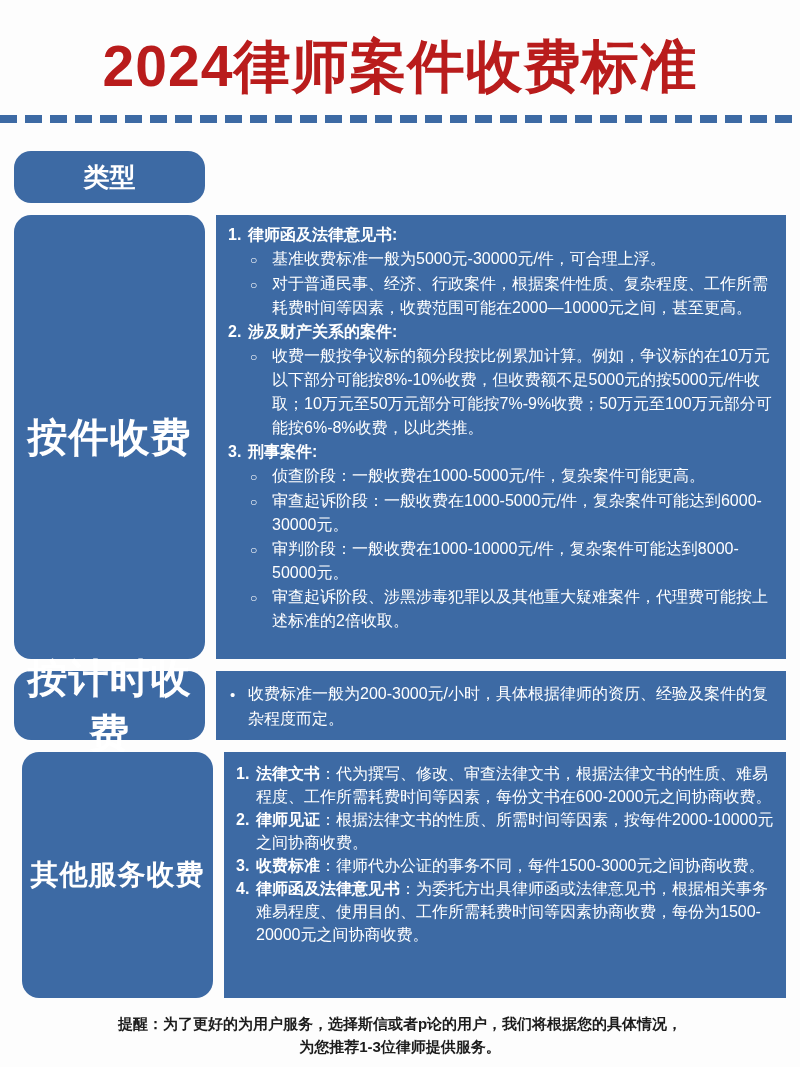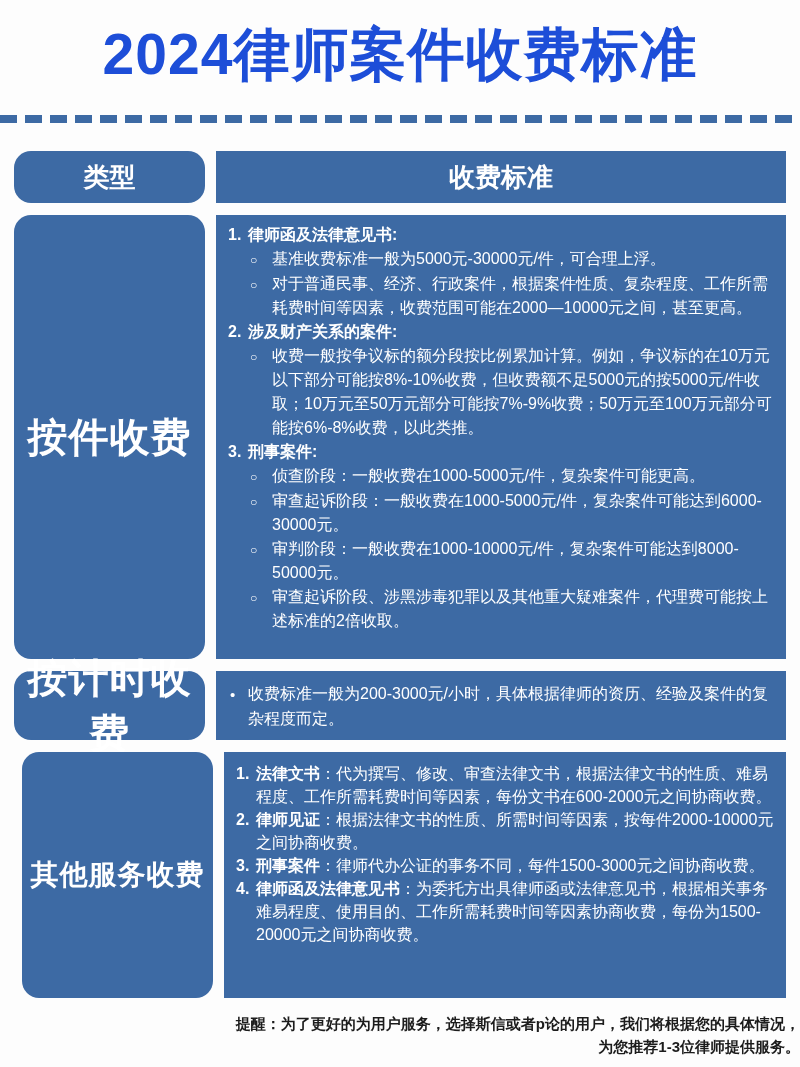--- a/index.html
+++ b/index.html
@@ -6,26 +6,26 @@
   html, body { width: 800px; background: #ffffff; }
   body { font-family: "Liberation Sans", "DejaVu Sans", sans-serif; }
   .page {
     position: relative;
     width: 800px;
     height: 1067px;
     background: #fdfdfd;
     overflow: hidden;
   }
   .title {
-    padding-top: 18px;
+    padding-top: 30px;
     text-align: center;
     font-size: 57px;
     font-weight: 900;
     letter-spacing: 1px;
-    color: #1d4ed8;
+    color: #b91c1c;
     line-height: 72px;
   }
   .dashed-divider {
     position: absolute;
     left: 0; right: 0; top: 115px;
     height: 8px;
     background: repeating-linear-gradient(90deg, #3d6aa4 0 17px, transparent 17px 25px);
   }
   .fee-table {
     position: absolute;
@@ -80,41 +80,40 @@
     padding-top: 1px;
   }
   .dot-line { display: flex; width: 100%; }
   .dot-line .bullet-glyph { flex: 0 0 18px; font-size: 15px; }
   .n-item { display: flex; }
   .n-item .item-num { flex: 0 0 20px; font-weight: bold; }
   .n-item .lead { font-weight: bold; }
   .footer-note {
     position: absolute;
     left: 0; right: 0; top: 1012px;
-    text-align: right;
+    text-align: center;
     font-size: 15px;
     font-weight: 600;
     color: #1c1c1c;
     line-height: 23px;
   }
 </style>
 </head>
 <body>
 
 <div class="page">
 
   <div class="title">2024律师案件收费标准</div>
 
   <div class="dashed-divider"></div>
 
   <div class="fee-table">
 
     <div class="t-row header-row">
       <div class="cell left-cell">类型</div>
-      <div class="cell right-cell">收费标准</div>
     </div>
 
     <div class="t-row row-percase">
       <div class="cell left-cell row-label">按件收费</div>
       <div class="cell right-cell">
 
         <div class="item">
           <div class="item-head">
             <span class="item-num">1.</span>
             <span class="item-heading">律师函及法律意见书:</span>
@@ -185,21 +184,21 @@
           <div class="n-text"><span class="lead">法律文书</span><span>：代为撰写、修改、审查法律文书，根据法律文书的性质、难易程度、工作所需耗费时间等因素，每份文书在600-2000元之间协商收费。</span></div>
         </div>
 
         <div class="n-item">
           <span class="item-num">2.</span>
           <div class="n-text"><span class="lead">律师见证</span><span>：根据法律文书的性质、所需时间等因素，按每件2000-10000元之间协商收费。</span></div>
         </div>
 
         <div class="n-item">
           <span class="item-num">3.</span>
-          <div class="n-text"><span class="lead">刑事案件</span><span>：律师代办公证的事务不同，每件1500-3000元之间协商收费。</span></div>
+          <div class="n-text"><span class="lead">收费标准</span><span>：律师代办公证的事务不同，每件1500-3000元之间协商收费。</span></div>
         </div>
 
         <div class="n-item">
           <span class="item-num">4.</span>
           <div class="n-text"><span class="lead">律师函及法律意见书</span><span>：为委托方出具律师函或法律意见书，根据相关事务难易程度、使用目的、工作所需耗费时间等因素协商收费，每份为1500-20000元之间协商收费。</span></div>
         </div>
 
       </div>
     </div>
 

